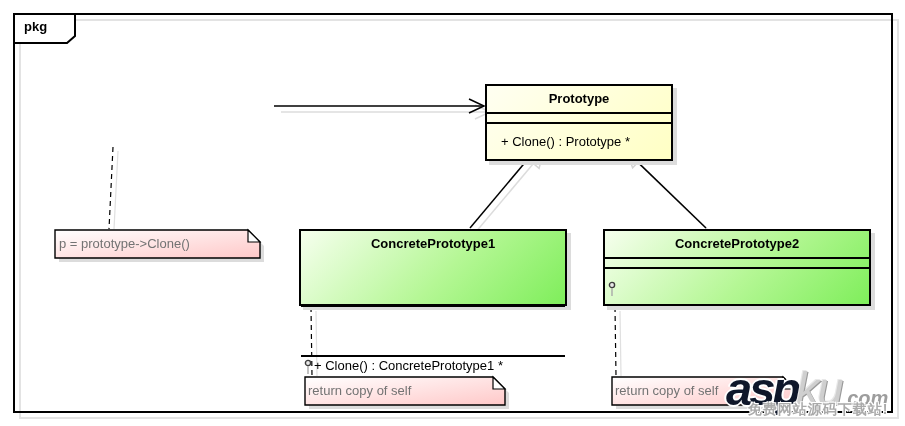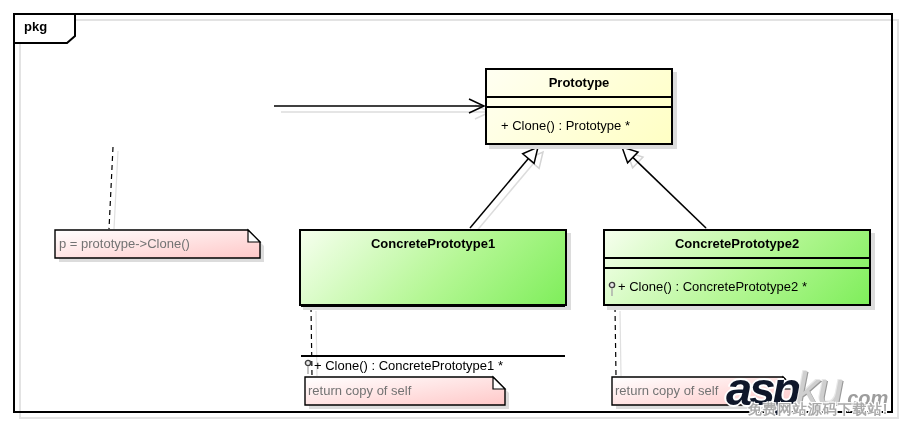--- a/index.html
+++ b/index.html
@@ -114,21 +114,21 @@
     <polygon points="248,230 248,242 260,242" fill="#ffffff" stroke="#000" stroke-width="1.2"></polygon>
     <polygon points="305,377 493,377 505,389 505,405 305,405" fill="url(#noteGrad)" stroke="#000" stroke-width="1.4"></polygon>
     <polygon points="493,377 493,389 505,389" fill="#ffffff" stroke="#000" stroke-width="1.2"></polygon>
     <polygon points="612,377 783,377 795,389 795,405 612,405" fill="url(#noteGrad)" stroke="#000" stroke-width="1.4"></polygon>
     <polygon points="783,377 783,389 795,389" fill="#ffffff" stroke="#000" stroke-width="1.2"></polygon>
   </svg>
 
   <div class="pkg-label">pkg</div>
 
 
-  <div class="uml-class c-cream" style="left:485px; top:68px; width:188px; height:77px;">
+  <div class="uml-class c-cream" style="left:485px; top:84px; width:188px; height:77px;">
     <div class="cls-title">Prototype</div>
     <div class="cls-attrs"></div>
     <div class="cls-methods pad-noicon">
       <span class="m-text it">+ Clone() : Prototype *</span>
     </div>
   </div>
 
   <div class="uml-class c-green" style="left:299px; top:229px; width:268px; height:77px;gap:48px;">
     <div class="cls-title">ConcretePrototype1</div>
     <div class="cls-attrs"></div>
@@ -142,21 +142,20 @@
   </div>
 
   <div class="uml-class c-green" style="left:603px; top:229px; width:268px; height:77px;">
     <div class="cls-title">ConcretePrototype2</div>
     <div class="cls-attrs"></div>
     <div class="cls-methods">
       <span class="pin"><svg width="8" height="16">
             <circle cx="4" cy="4" r="2.6" fill="#e9e9e9" stroke="#3c3c3c" stroke-width="1.4"></circle>
             <line x1="4" y1="7" x2="4" y2="15" stroke="#a9a9a9" stroke-width="1.4"></line>
           </svg></span>
-      <span class="m-text">+ Clone() : ConcretePrototype2 *</span>
     </div>
   </div>
 
   <div class="note-text" style="left:59px; top:236px;">p = prototype-&gt;Clone()</div>
   <div class="note-text" style="left:308px; top:383px;">return copy of self</div>
   <div class="note-text" style="left:615px; top:383px;">return copy of self</div>
 
   <div class="watermark">
     <div class="wm-line1">
       <span class="wm-asp">asp</span><span class="wm-ku">ku</span><span class="wm-com">.com</span>

